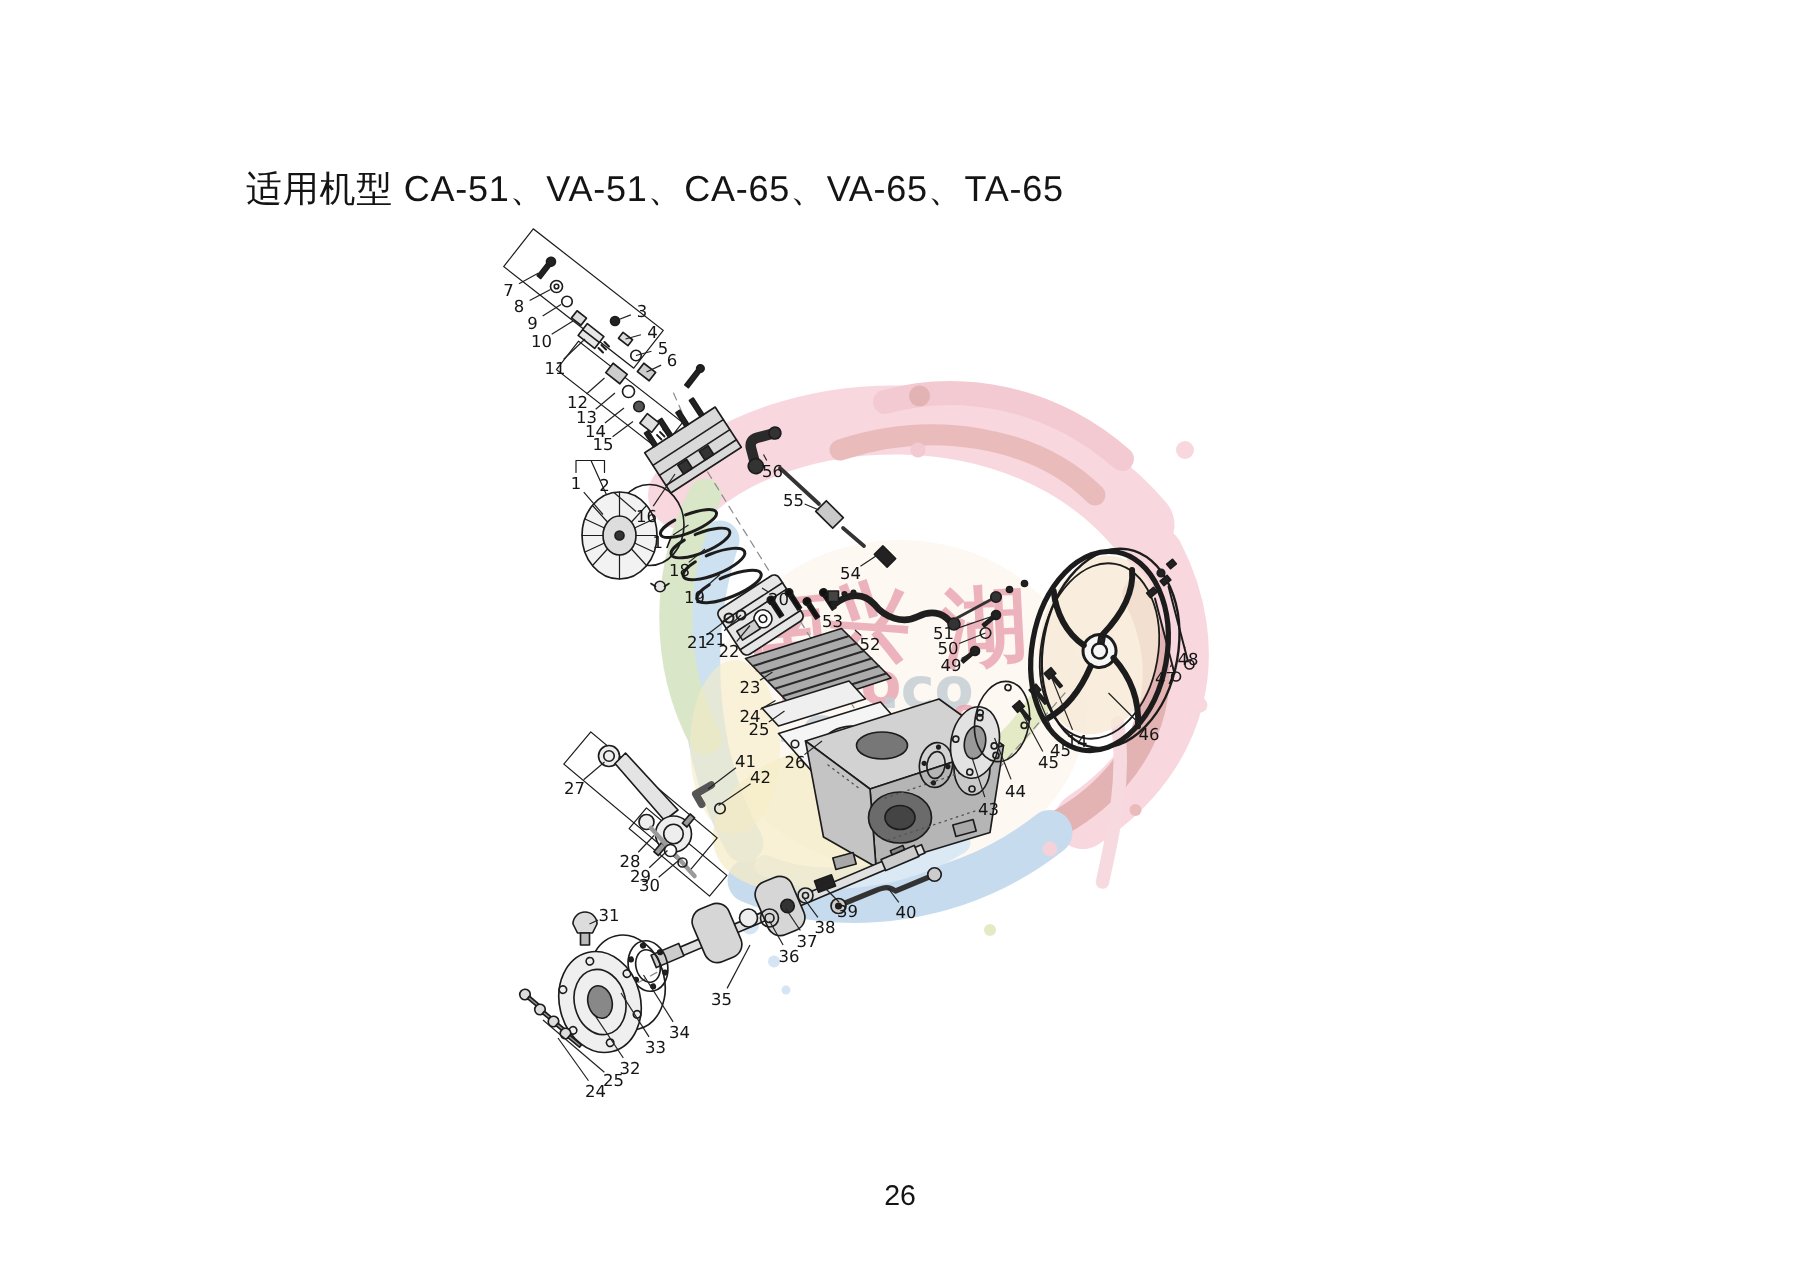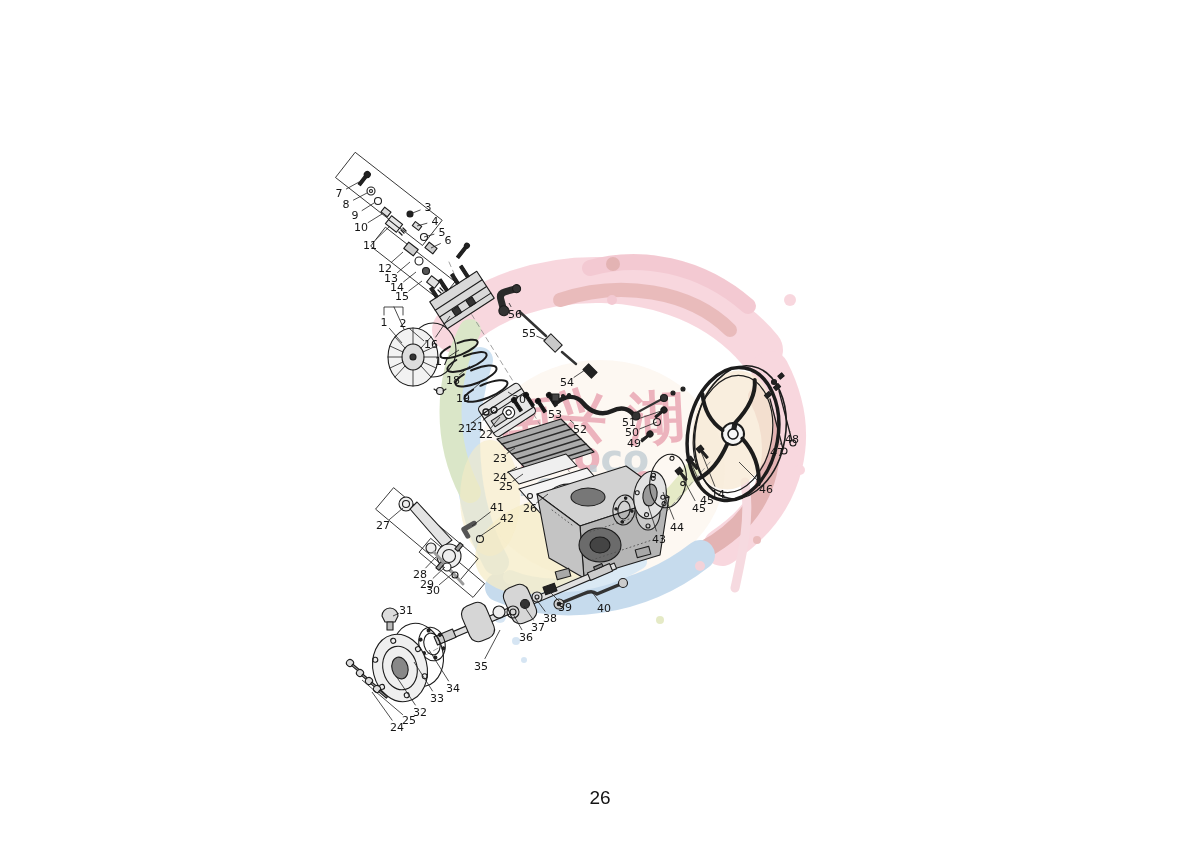--- a/index.html
+++ b/index.html
@@ -13,20 +13,21 @@
   .wm-text{position:absolute;font-weight:bold;line-height:1;opacity:.8;
            font-family:"DejaVu Sans",sans-serif;white-space:nowrap;}
   svg.diagram{position:absolute;left:0;top:0;z-index:3;}
   .lbl{font-family:"DejaVu Sans",sans-serif;font-size:11px;fill:#151515;}
 </style>
 </head>
 <body>
 
 <div class="page">
 
+  <div class="title">适用机型 CA-51、VA-51、CA-65、VA-65、TA-65</div>
 
   <div class="wm" id="wm">
     <svg width="1200" height="843" viewBox="0 0 1200 843">
       <g opacity="0.5" fill="none" stroke-linecap="round">
         <ellipse cx="600" cy="470" rx="125" ry="110" fill="#f6e3d0" stroke="none" opacity="0.55"></ellipse>
         <path d="M455 330 C520 265 680 255 760 350" stroke-width="46" stroke="#f2b0bf"></path>
         <path d="M560 300 C620 280 690 290 730 330" stroke-width="14" stroke="#d47a7a"></path>
         <path d="M590 268 C640 254 700 264 748 306" stroke-width="16" stroke="#e995a6"></path>
         <path d="M770 370 C802 432 790 502 722 547" stroke-width="38" stroke="#f2b0bf"></path>
         <path d="M757 396 C786 450 770 515 702 551" stroke-width="18" stroke="#c96a6a"></path>

